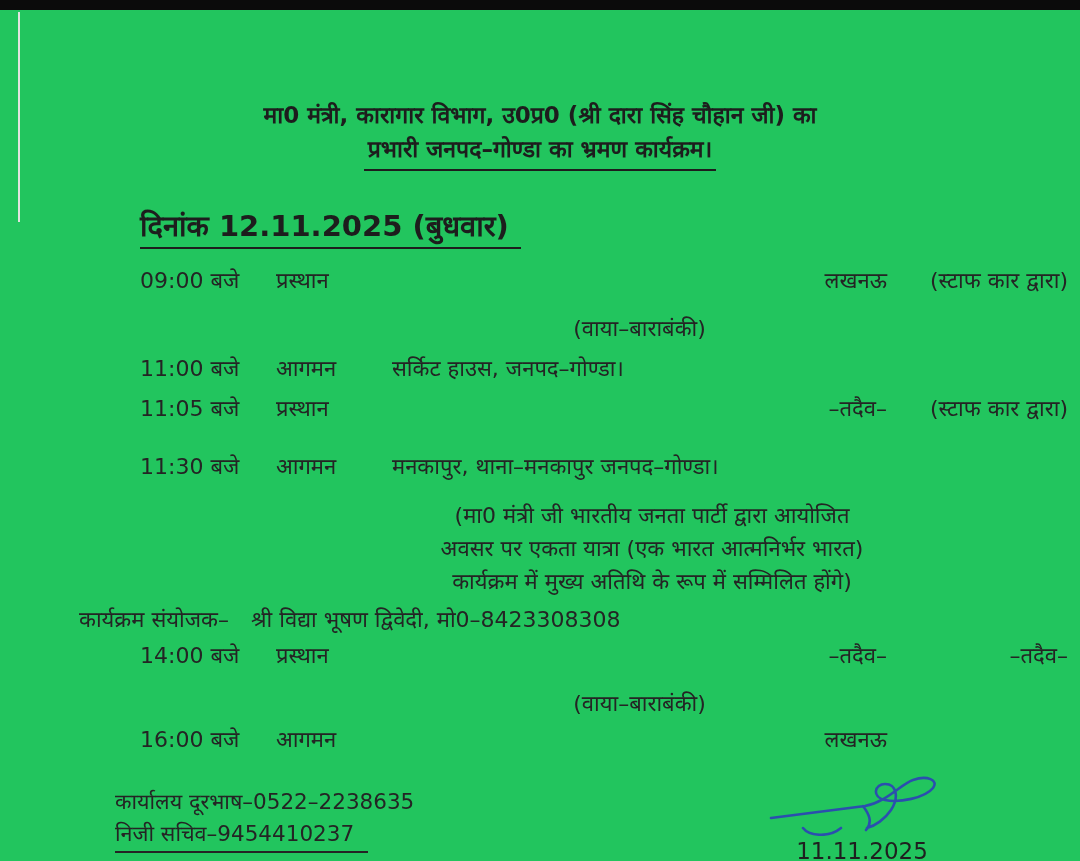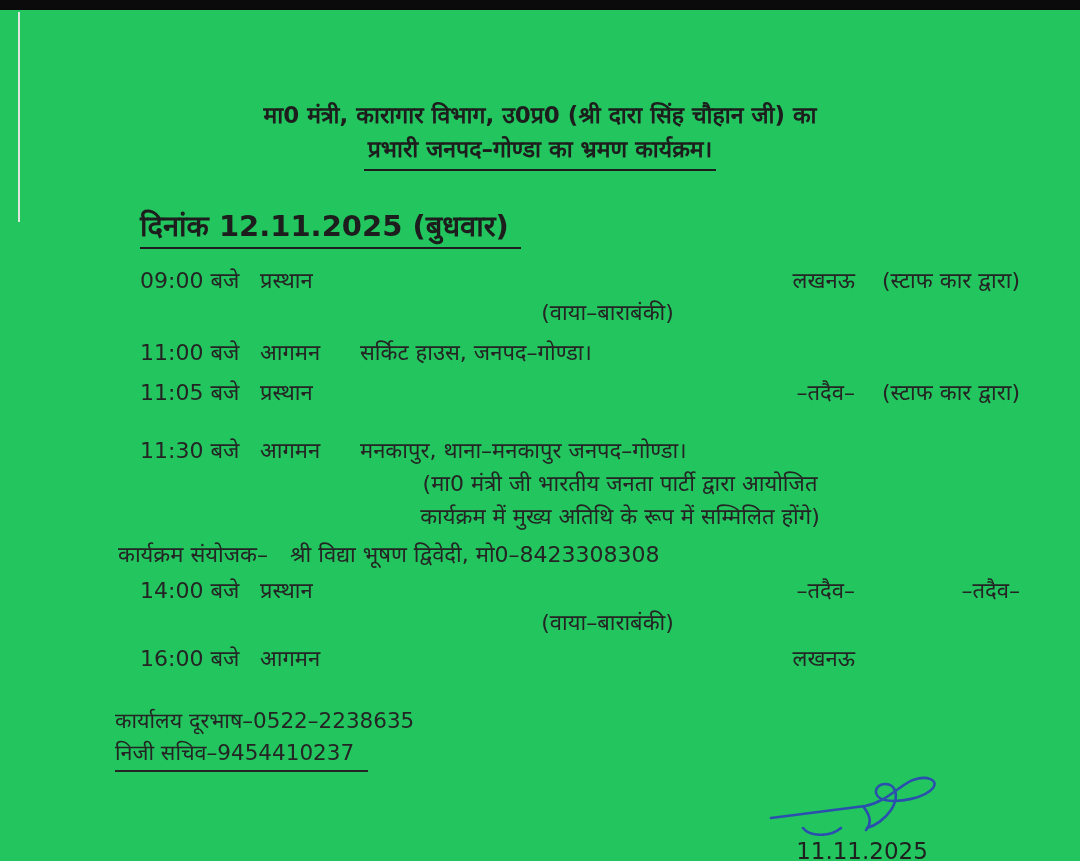--- a/index.html
+++ b/index.html
@@ -64,20 +64,21 @@
   .srow {
     display: grid;
     grid-template-columns: 120px 100px 495px 165px;
     padding-left: 140px;
     align-items: start;
     font-size: 22px;
     font-weight: 500;
     line-height: 28px;
     color: #242424;
     margin-bottom: 12px;
+    gap: 16px;
   }
   .srow.gap-large { margin-bottom: 30px; }
   .srow.gap-small { margin-bottom: 8px; }
   .cell-time { white-space: nowrap; }
   .cell-activity { white-space: nowrap; }
   .cell-location { white-space: nowrap; }
   .cell-location.loc-center { text-align: right; }
   .cell-location.loc-left { text-align: left; }
   .cell-note {
     text-align: right;
@@ -92,21 +93,21 @@
   .cell-detail {
     grid-column: 3;
     margin-left: 10px;
     width: 500px;
     text-align: center;
     line-height: 33px;
     margin-top: 2px;
   }
   .detail-line { white-space: nowrap; }
   .coordinator-row {
-    padding-left: 118px;
+    padding-left: 79px;
     font-size: 22px;
     font-weight: 500;
     line-height: 28px;
     color: #242424;
     margin-bottom: 8px;
     white-space: nowrap;
   }
   .coordinator-label { margin-right: 22px; }
   .footer-block {
     margin-top: 32px;
@@ -184,20 +185,21 @@
   </div>
 
   <div class="srow gap-small">
     <div class="cell-time">11:30 बजे</div>
     <div class="cell-activity">आगमन</div>
     <div class="cell-location loc-left">मनकापुर, थाना–मनकापुर जनपद–गोण्डा।</div>
     <div class="cell-note"></div>
 
     <div class="cell-detail">
           <div class="detail-line">(मा0 मंत्री जी भारतीय जनता पार्टी द्वारा आयोजित</div>
+          <div class="detail-line">अवसर पर एकता यात्रा (एक भारत आत्मनिर्भर भारत)</div>
           <div class="detail-line">कार्यक्रम में मुख्य अतिथि के रूप में सम्मिलित होंगे)</div>
         </div>
   </div>
 
   <div class="coordinator-row">
     <span class="coordinator-label">कार्यक्रम संयोजक–</span><span>श्री विद्या भूषण द्विवेदी, मो0–8423308308</span>
   </div>
 
   <div class="srow gap-small">
     <div class="cell-time">14:00 बजे</div>

